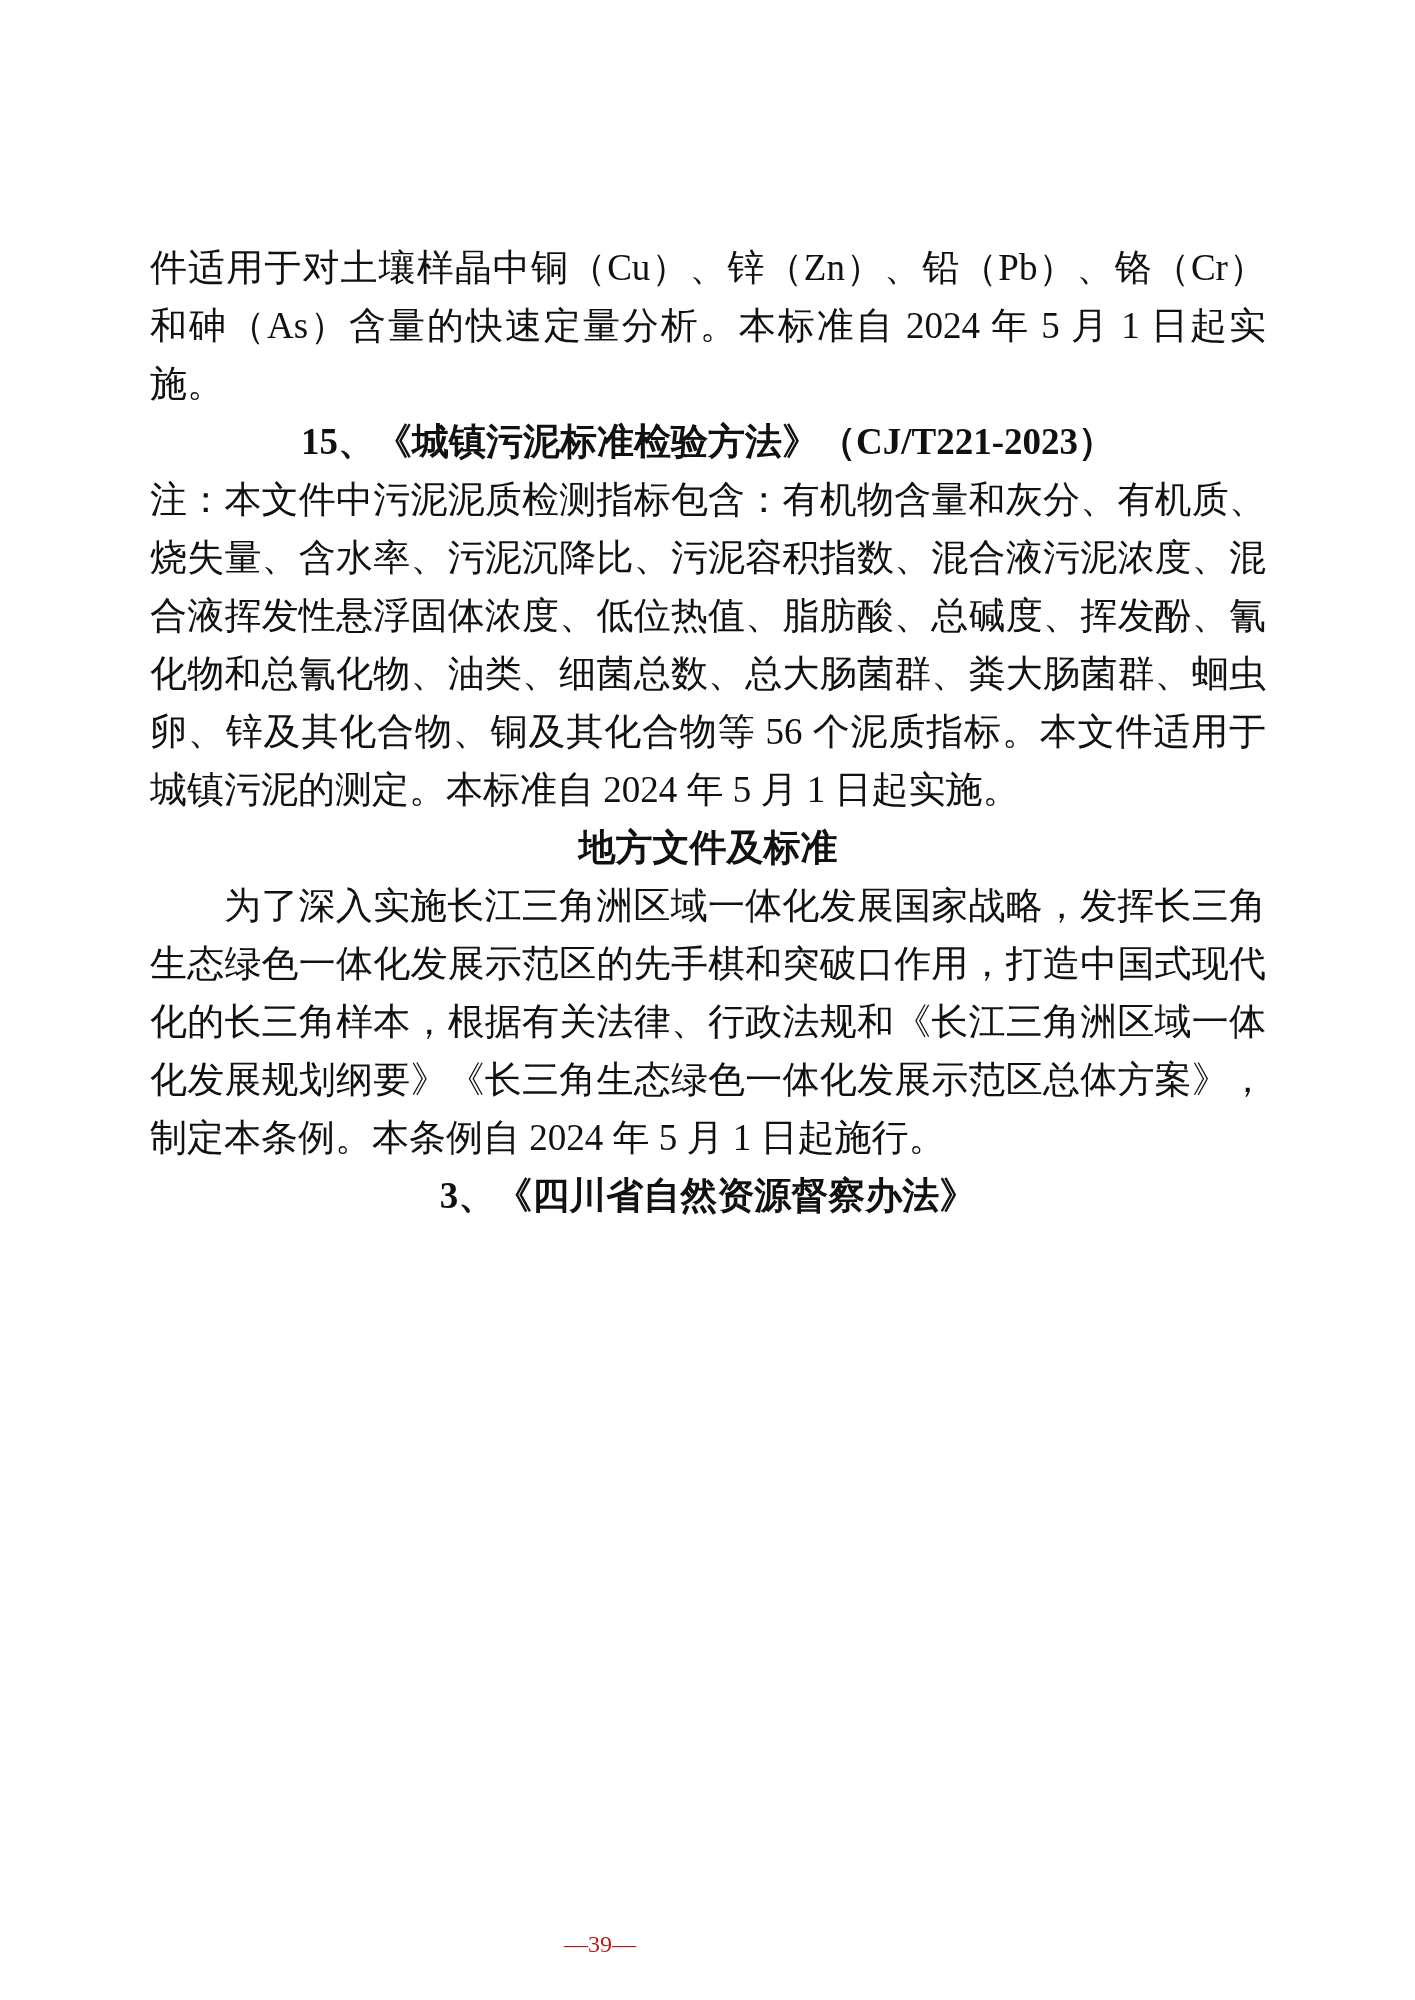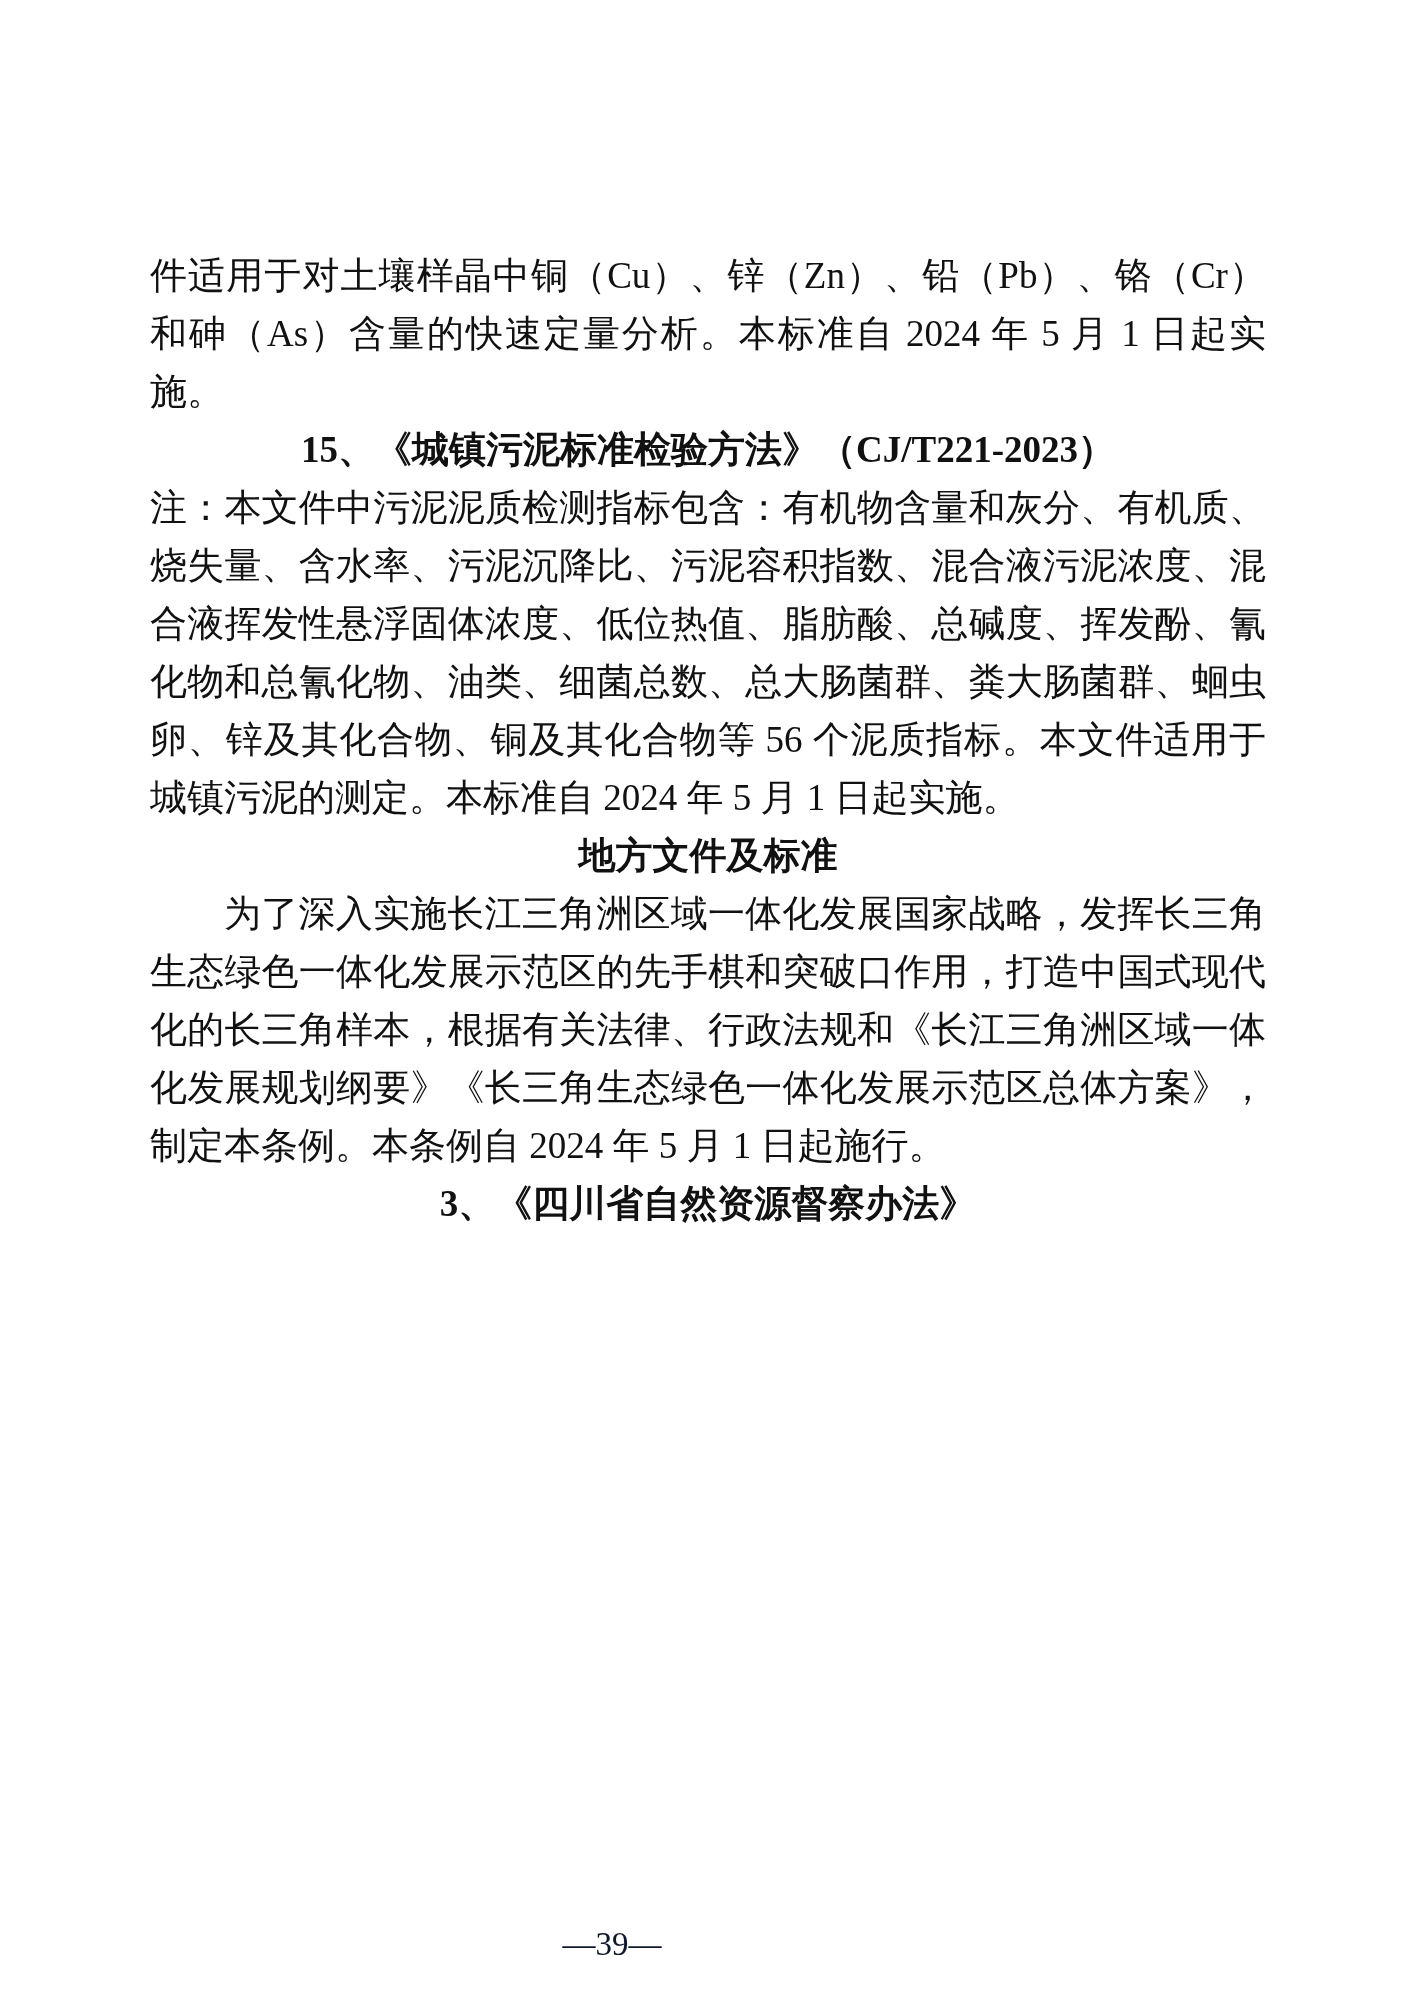--- a/index.html
+++ b/index.html
@@ -18,21 +18,20 @@
   .page {
     position: absolute;
     inset: 0;
     background: #ffffff;
   }
   .content {
     position: absolute;
     left: 150px;
     top: 239px;
     width: 1116px;
-    margin-top: 8px;
   }
   .para, .heading {
     margin: 0;
     padding: 0;
     font-size: 37px;
     line-height: 58px;
     font-weight: normal;
     letter-spacing: 0;
   }
   .para {
@@ -42,26 +41,26 @@
   .indent {
     text-indent: 2em;
   }
   .heading {
     font-weight: bold;
     text-align: center;
   }
   .footer {
     position: absolute;
     top: 1922px;
-    left: 162px;
+    left: 150px;
     width: 900px;
     text-align: center;
-    font-size: 33px;
+    font-size: 24px;
     line-height: 44px;
-    color: #0f172a;
+    color: #b91c1c;
   }
 </style>
 </head>
 <body>
 
 <div class="page">
 
   <main class="content">
 
     <p class="para">件适用于对土壤样晶中铜（Cu）、锌（Zn）、铅（Pb）、铬（Cr）和砷（As）含量的快速定量分析。本标准自 2024 年 5 月 1 日起实施。</p>

